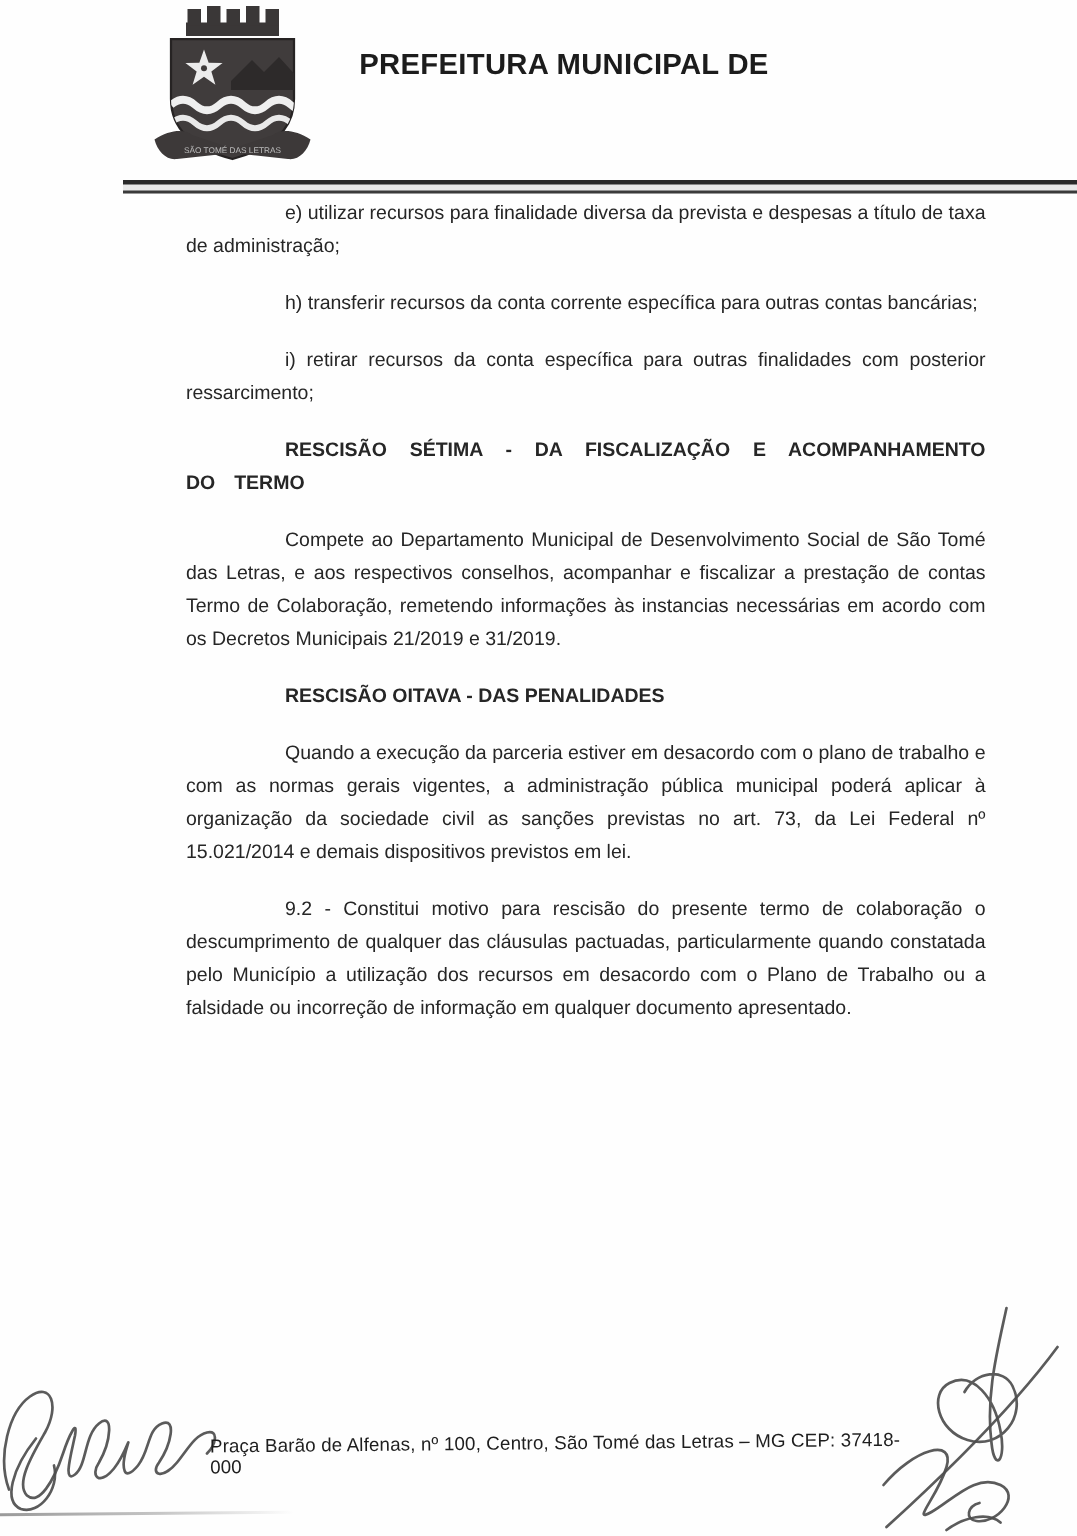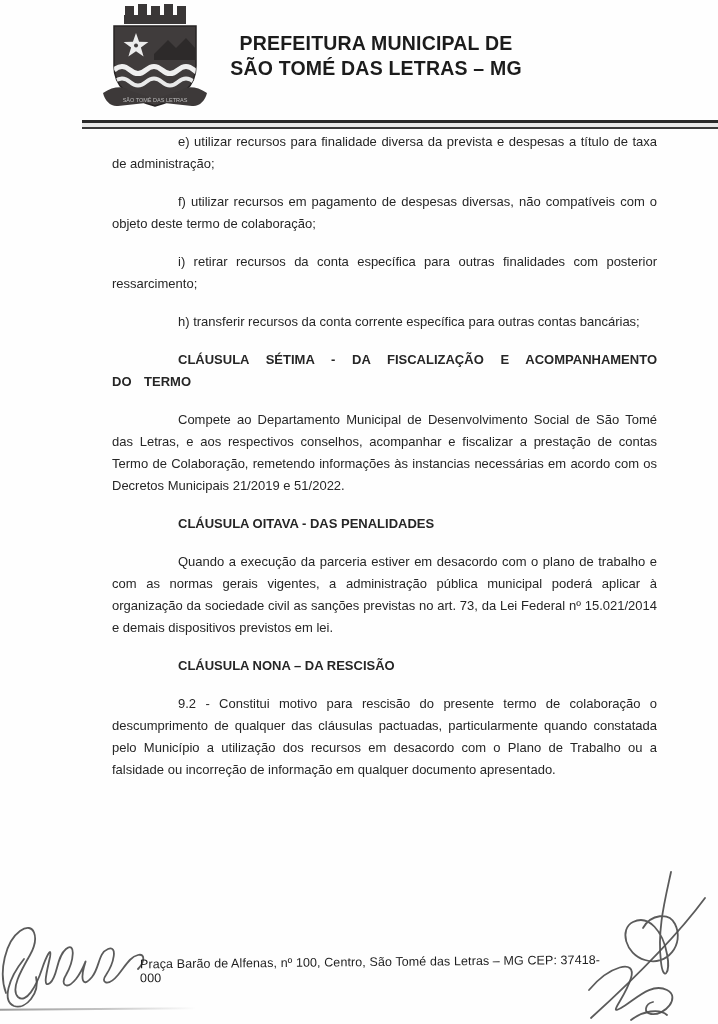--- a/index.html
+++ b/index.html
@@ -16,21 +16,21 @@
   }
   .divider{
     position:absolute;left:82px;top:120px;width:636px;height:4px;
     border-top:3px solid #2a2a2a;border-bottom:2px solid #3a3a3a;background:#e9e9e9;
   }
   
   .content{
     position:absolute;left:112px;top:131px;width:545px;
     font-size:13px;line-height:22px;text-align:justify;color:#262626;
   }
-  .block{margin:0 0 16px 0;text-indent:66px;}
+  .block{margin:0 0 16px 12px;text-indent:66px;}
   .heading{font-weight:bold;}
   .heading-wrap{word-spacing:9px;}
   
   .footer-address{
     position:absolute;left:140px;top:955px;width:478px;
     font-size:12.5px;color:#1e1e1e;transform:rotate(-0.55deg);letter-spacing:.1px;
   }
   .sig-left{position:absolute;left:-4px;top:901px;}
   .sig-right{position:absolute;left:573px;top:870px;}
   .page-edge-line{
@@ -72,35 +72,32 @@
       <path d="M20 68 q8 -7 16 0 t16 0 t16 0 t16 0 t16 0 t8 0" stroke="#efefef" stroke-width="5" fill="none"></path>
       <path d="M20 80 q8 -7 16 0 t16 0 t16 0 t16 0 t16 0 t8 0" stroke="#e9e9e9" stroke-width="4" fill="none"></path>
     </g>
 
     <path d="M9 91 C19 84 30 84 34 88 L61 97 L88 88 C92 84 103 84 113 91 C111 99 105 105 98 104 L61 100 L24 104 C17 105 11 99 9 91 Z" fill="#3d3939"></path>
     <text x="61" y="100" text-anchor="middle" font-size="5.5" fill="#bdbdbd" font-family="Liberation Sans, sans-serif">SÃO TOMÉ DAS LETRAS</text>
   </svg>
 
   <div class="org-title">
     <div>PREFEITURA MUNICIPAL DE</div>
-    <div>SÃO TOMÉ DAS LETRAS – MG</div>
   </div>
 
   <div class="divider"></div>
 
   <div class="content">
     <div class="block">e) utilizar recursos para finalidade diversa da prevista e despesas a título de taxa de administração;</div>
-    <div class="block">f) utilizar recursos em pagamento de despesas diversas, não compatíveis com o objeto deste termo de colaboração;</div>
+    <div class="block">h) transferir recursos da conta corrente específica para outras contas bancárias;</div>
     <div class="block">i) retirar recursos da conta específica para outras finalidades com posterior ressarcimento;</div>
-    <div class="block">h) transferir recursos da conta corrente específica para outras contas bancárias;</div>
-    <div class="block heading heading-wrap">CLÁUSULA SÉTIMA - DA FISCALIZAÇÃO E ACOMPANHAMENTO DO TERMO</div>
-    <div class="block">Compete ao Departamento Municipal de Desenvolvimento Social de São Tomé das Letras, e aos respectivos conselhos, acompanhar e fiscalizar a prestação de contas Termo de Colaboração, remetendo informações às instancias necessárias em acordo com os Decretos Municipais 21/2019 e 51/2022.</div>
-    <div class="block heading">CLÁUSULA OITAVA - DAS PENALIDADES</div>
+    <div class="block heading heading-wrap">RESCISÃO SÉTIMA - DA FISCALIZAÇÃO E ACOMPANHAMENTO DO TERMO</div>
+    <div class="block">Compete ao Departamento Municipal de Desenvolvimento Social de São Tomé das Letras, e aos respectivos conselhos, acompanhar e fiscalizar a prestação de contas Termo de Colaboração, remetendo informações às instancias necessárias em acordo com os Decretos Municipais 21/2019 e 31/2019.</div>
+    <div class="block heading">RESCISÃO OITAVA - DAS PENALIDADES</div>
     <div class="block">Quando a execução da parceria estiver em desacordo com o plano de trabalho e com as normas gerais vigentes, a administração pública municipal poderá aplicar à organização da sociedade civil as sanções previstas no art. 73, da Lei Federal nº 15.021/2014 e demais dispositivos previstos em lei.</div>
-    <div class="block heading">CLÁUSULA NONA – DA RESCISÃO</div>
     <div class="block">9.2 - Constitui motivo para rescisão do presente termo de colaboração o descumprimento de qualquer das cláusulas pactuadas, particularmente quando constatada pelo Município a utilização dos recursos em desacordo com o Plano de Trabalho ou a falsidade ou incorreção de informação em qualquer documento apresentado.</div>
   </div>
 
   <svg class="sig-left" width="170" height="115" viewBox="0 0 170 115">
     <path class="ink" d="M10 92 C2 70 10 40 24 30 C38 20 44 36 34 54 C26 68 14 88 22 96 C30 103 40 86 46 68 C50 56 56 44 54 56 C51 70 46 88 54 82 C62 76 60 56 70 48 C80 40 78 60 70 74 C64 83 70 90 80 78 C88 68 92 52 88 66 C85 77 86 88 96 76 C104 66 102 52 112 48 C122 44 118 62 110 74 C104 82 112 86 122 74 C130 64 134 56 142 54 C150 52 148 62 142 68"></path>
     <path class="ink" d="M28 58 C12 78 6 100 18 105 C30 109 44 92 40 76"></path>
   </svg>
 
   <svg class="sig-right" width="145" height="154" viewBox="0 0 145 154">
     <path class="ink" d="M98 2 C92 30 84 60 88 92 C90 112 98 104 94 84 C90 62 76 44 60 52 C46 59 52 84 72 90 C94 97 112 74 102 54 C96 42 78 44 70 58"></path>

